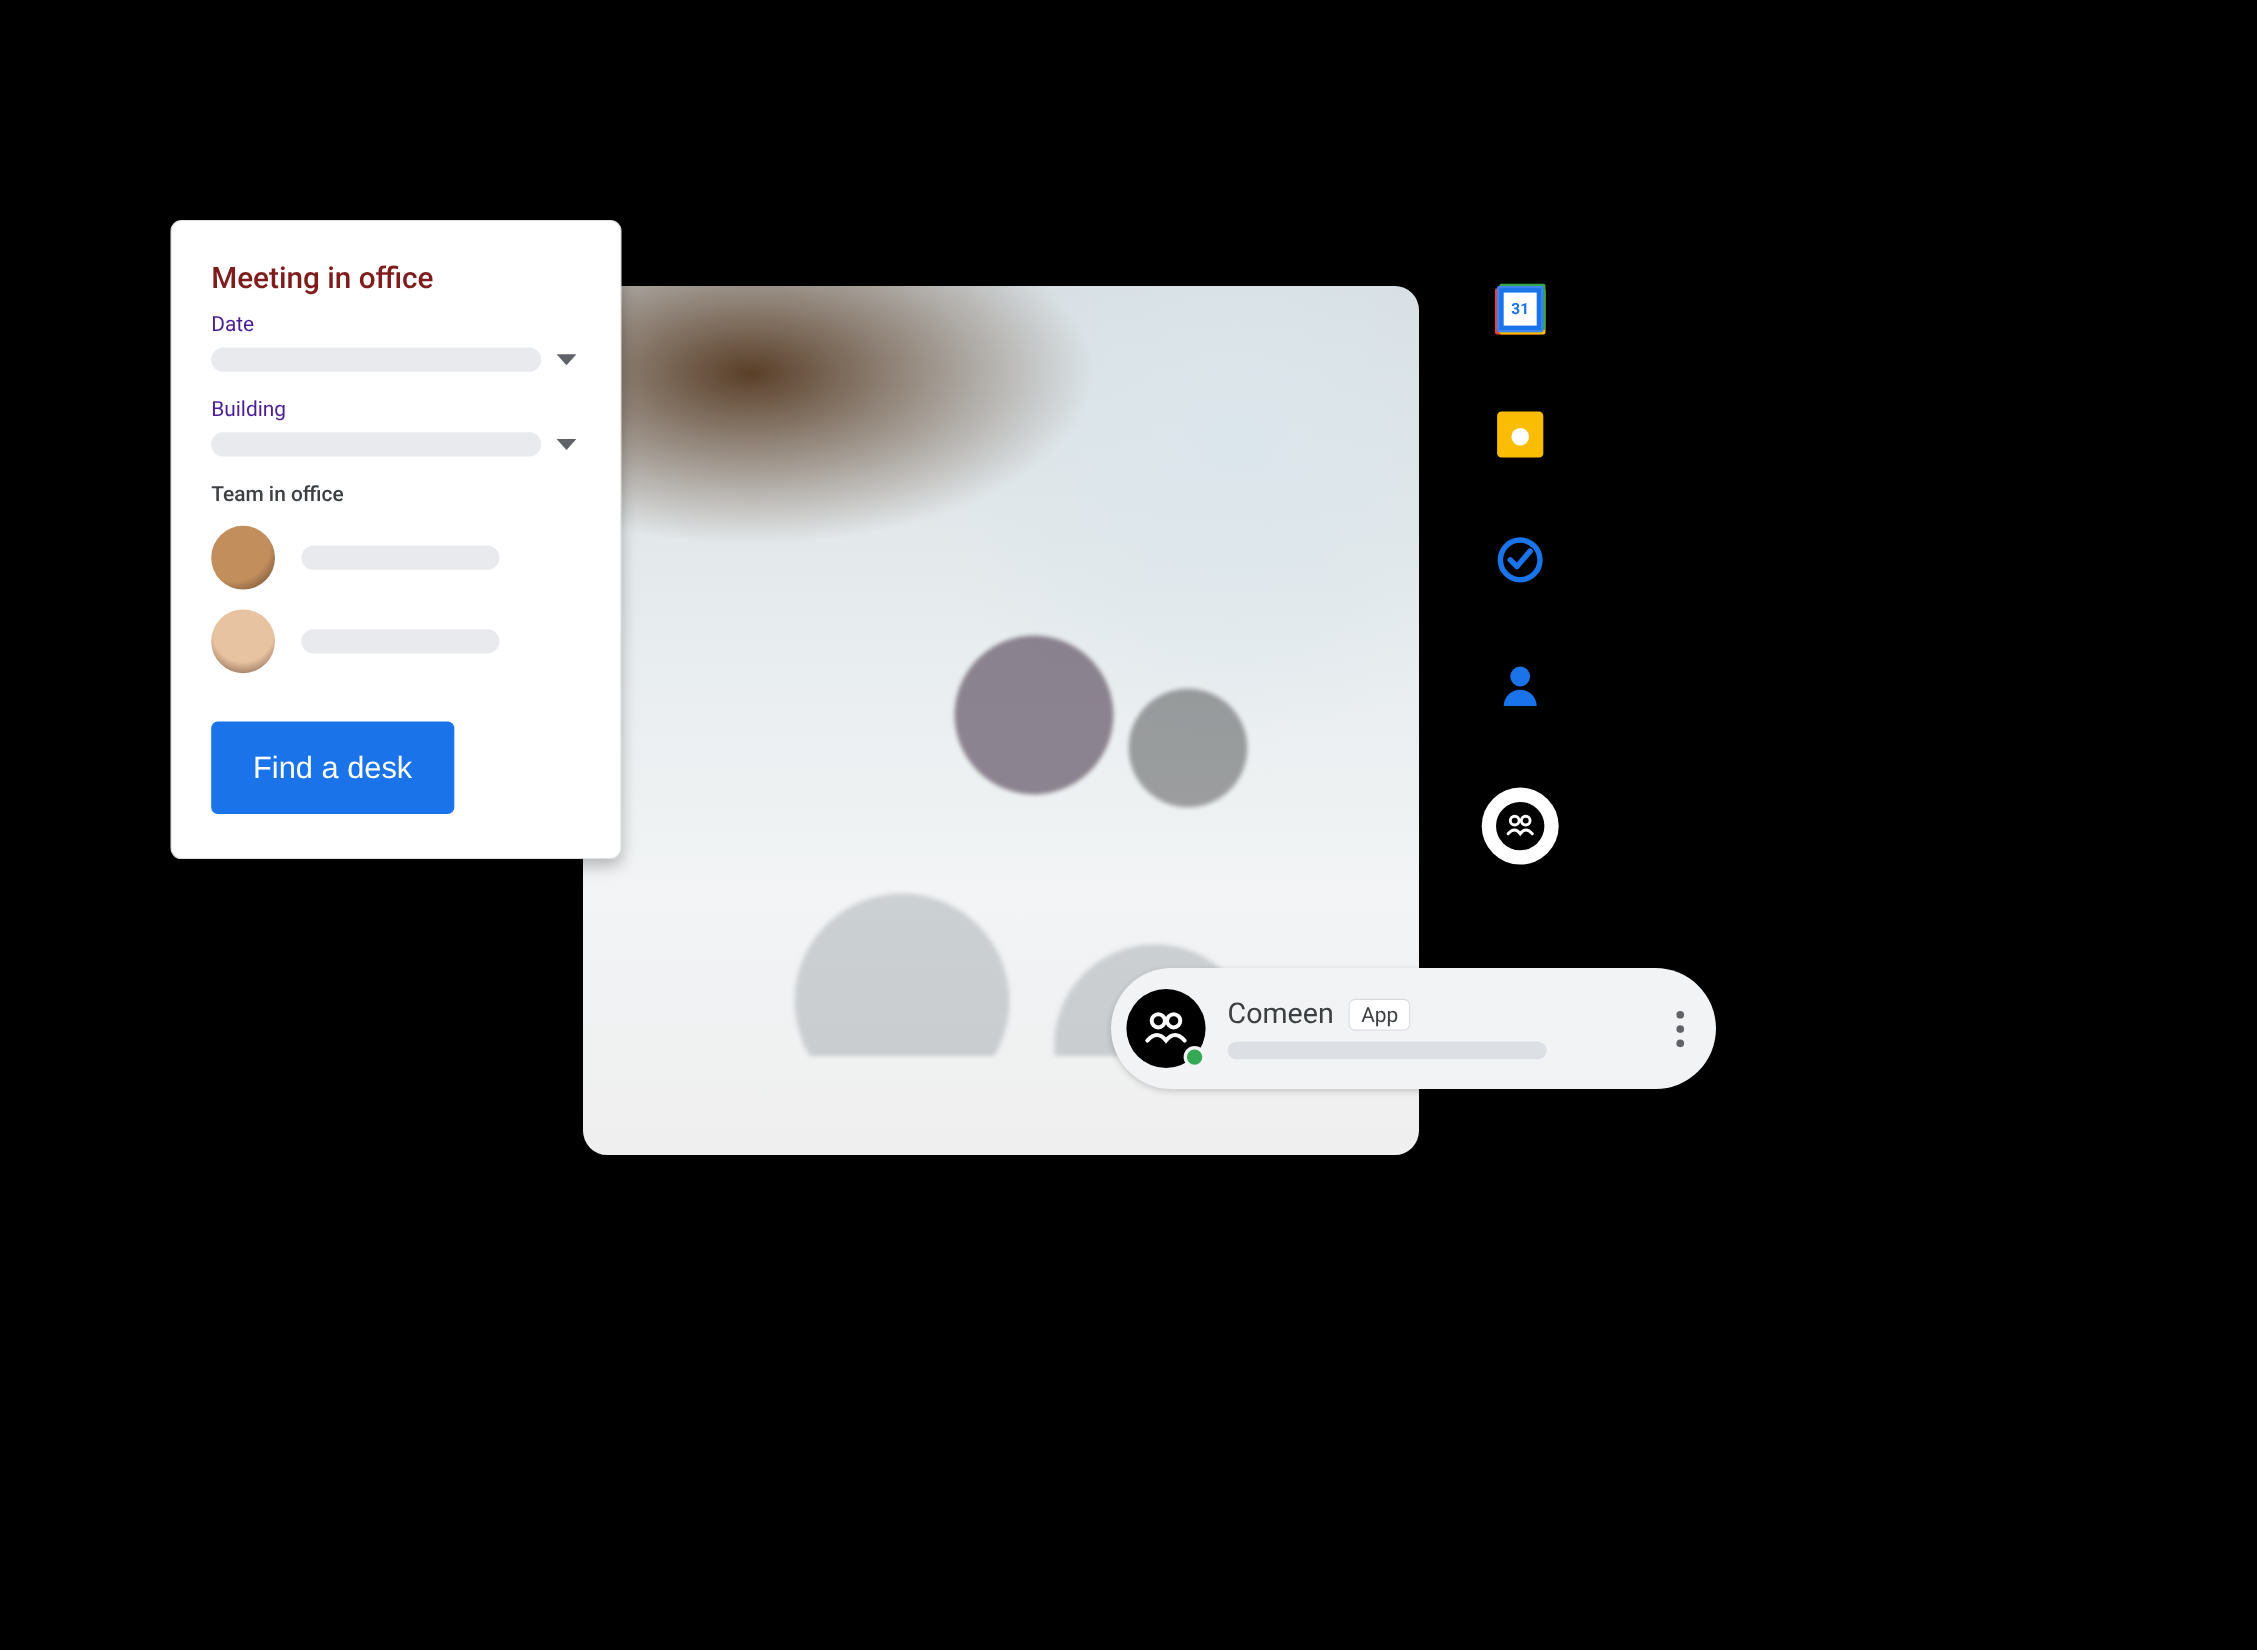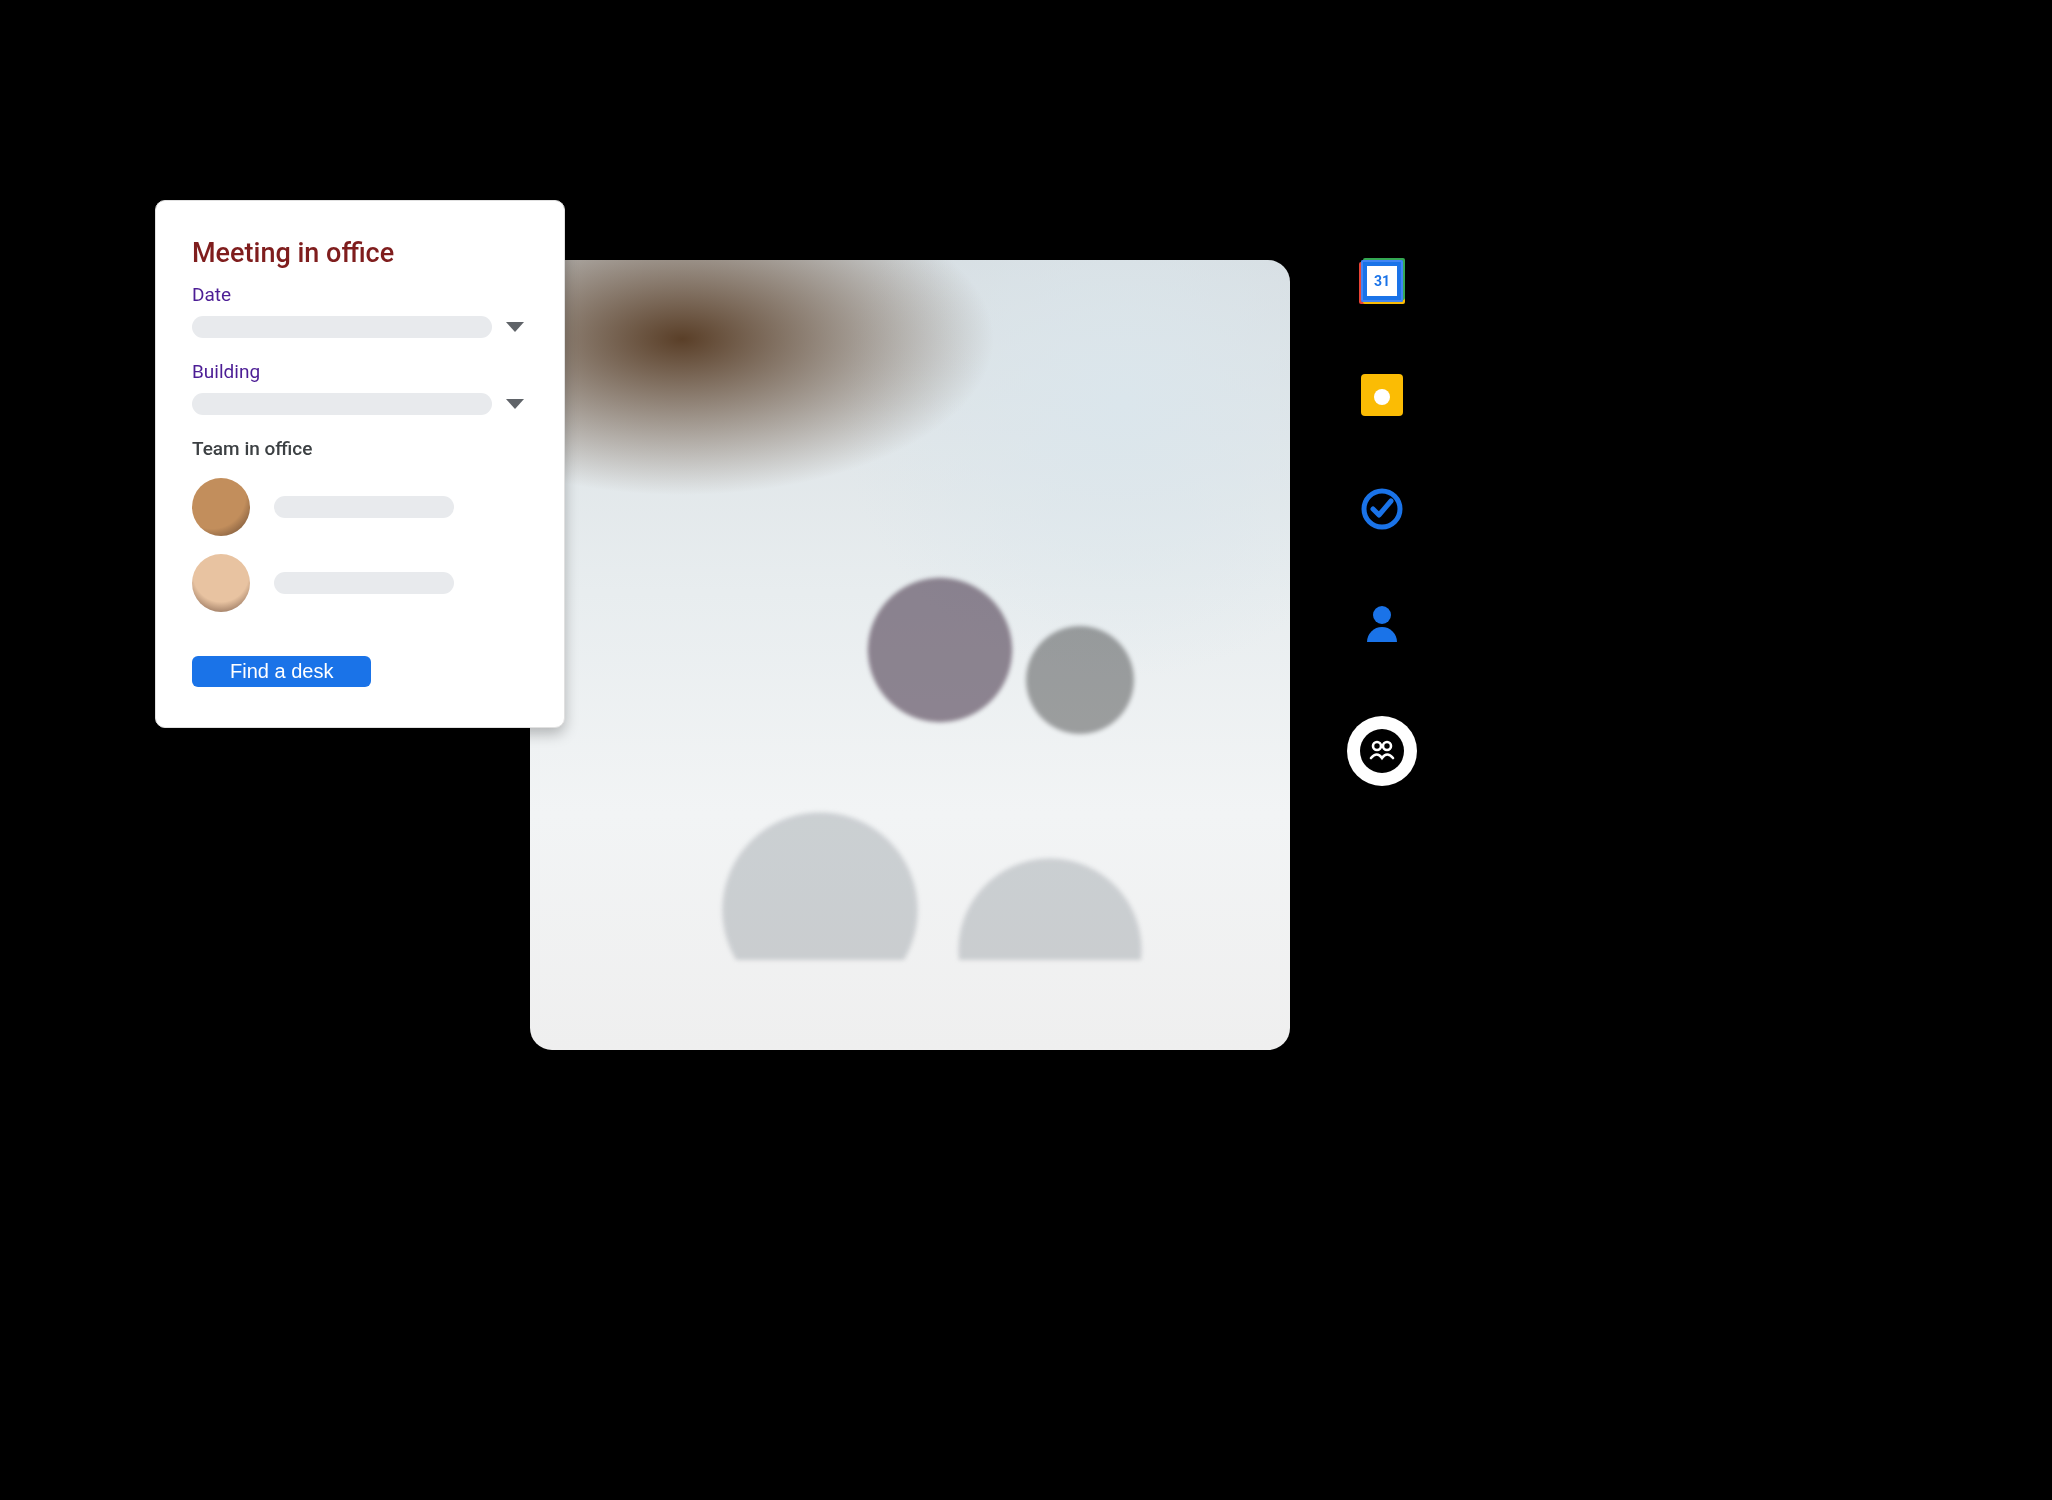--- a/index.html
+++ b/index.html
@@ -75,25 +75,25 @@
     background: #e8eaed;
     border-radius: 999px;
   }
   .cta {
     margin-top: 26px;
     display: inline-flex;
     align-items: center;
     justify-content: center;
     background: #1a73e8;
     color: #fff;
-    font-size: 20px;
+    font-size: 28px;
     font-weight: 500;
     border: none;
     border-radius: 6px;
-    padding: 4px 38px;
+    padding: 26px 38px;
     cursor: pointer;
   }
 
   
   .hero {
     position: absolute;
     left: 530px;
     top: 260px;
     width: 760px;
     height: 790px;
@@ -257,14 +257,40 @@
             <g fill="none" stroke="#fff" stroke-width="2.6" stroke-linecap="round">
               <circle cx="10" cy="10" r="4"></circle>
               <circle cx="20" cy="10" r="4"></circle>
               <path d="M4 22 q6 -7 11 0 q5 -7 11 0"></path>
             </g>
           </svg>
       </div>
     </div>
   </div>
 
+  <div class="app-pill">
+    <div class="app-avatar-wrap">
+      <div class="app-avatar">
+        <svg viewBox="0 0 46 46">
+            <g fill="none" stroke="#fff" stroke-width="3.6" stroke-linecap="round">
+              <circle cx="16" cy="16" r="6"></circle>
+              <circle cx="30" cy="16" r="6"></circle>
+              <path d="M6 34 q9 -10 17 0 q8 -10 17 0"></path>
+            </g>
+          </svg>
+      </div>
+      <div class="presence-dot"></div>
+    </div>
+    <div class="app-body">
+      <div class="app-title-row">
+        <span class="app-name">Comeen</span>
+        <span class="app-badge">App</span>
+      </div>
+      <div class="app-sub"></div>
+    </div>
+    <div class="more-dots">
+      <span></span>
+        <span></span>
+        <span></span>
+    </div>
+  </div>
 
 </div>
 
 </body></html>

